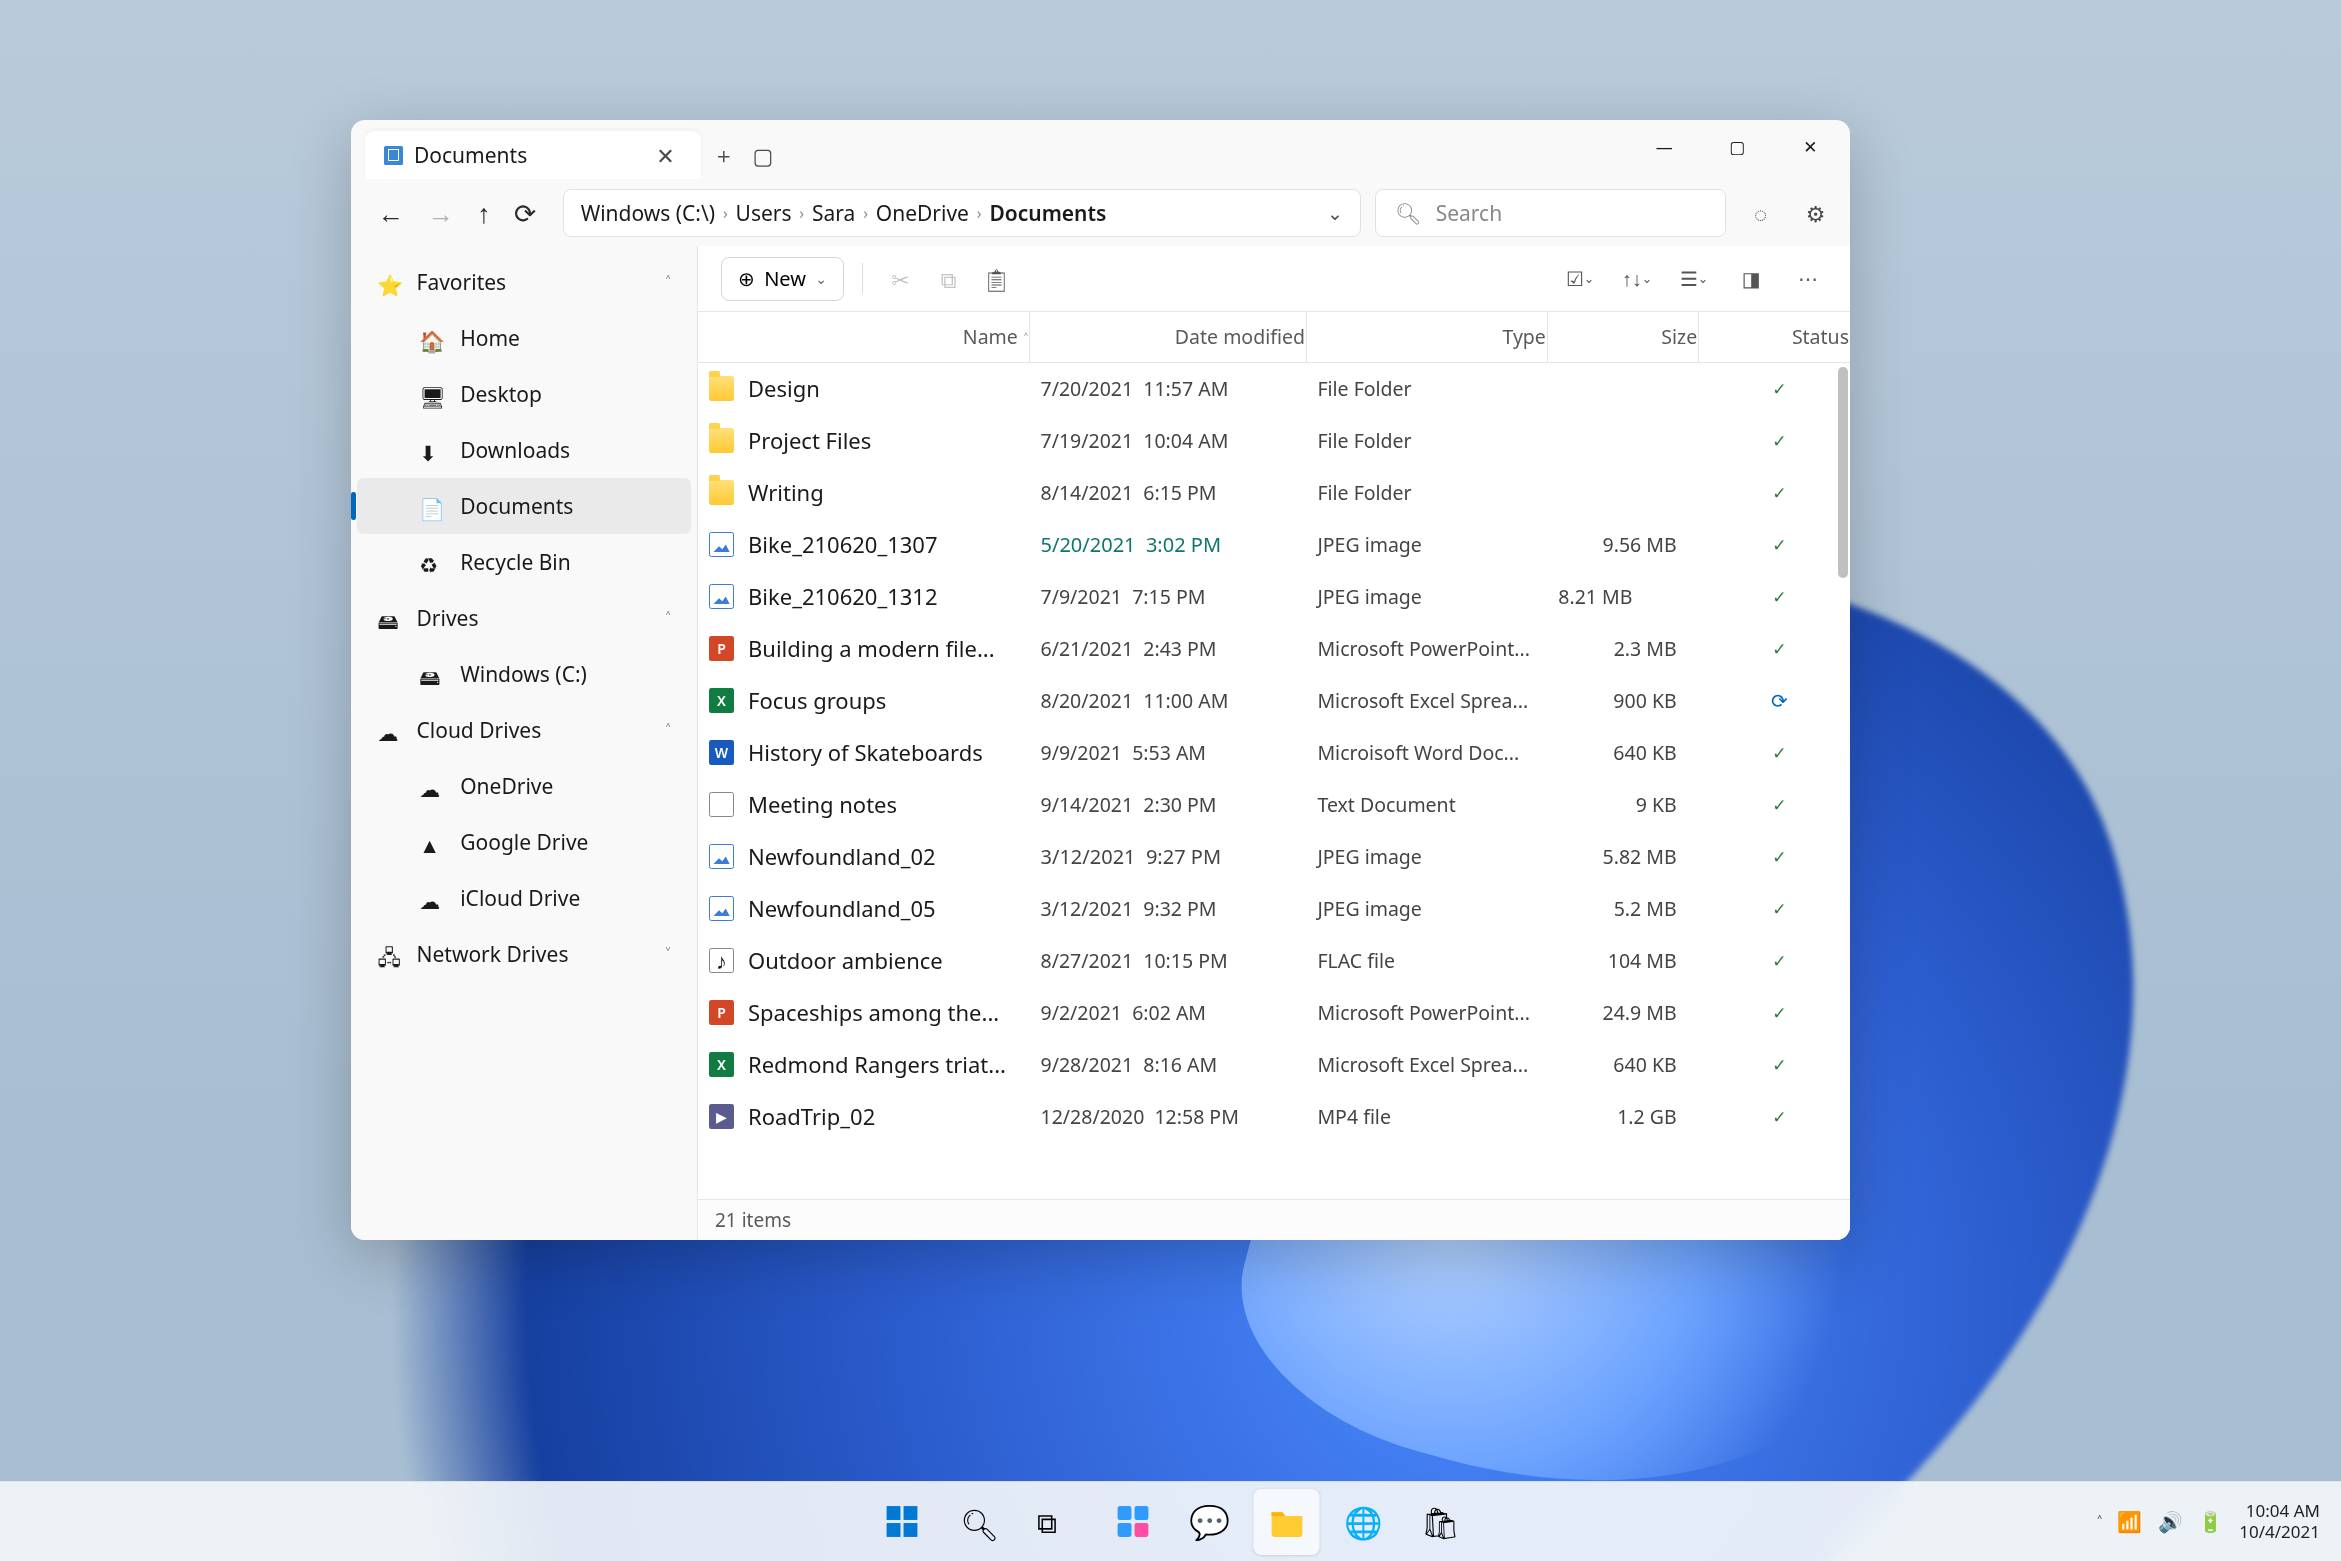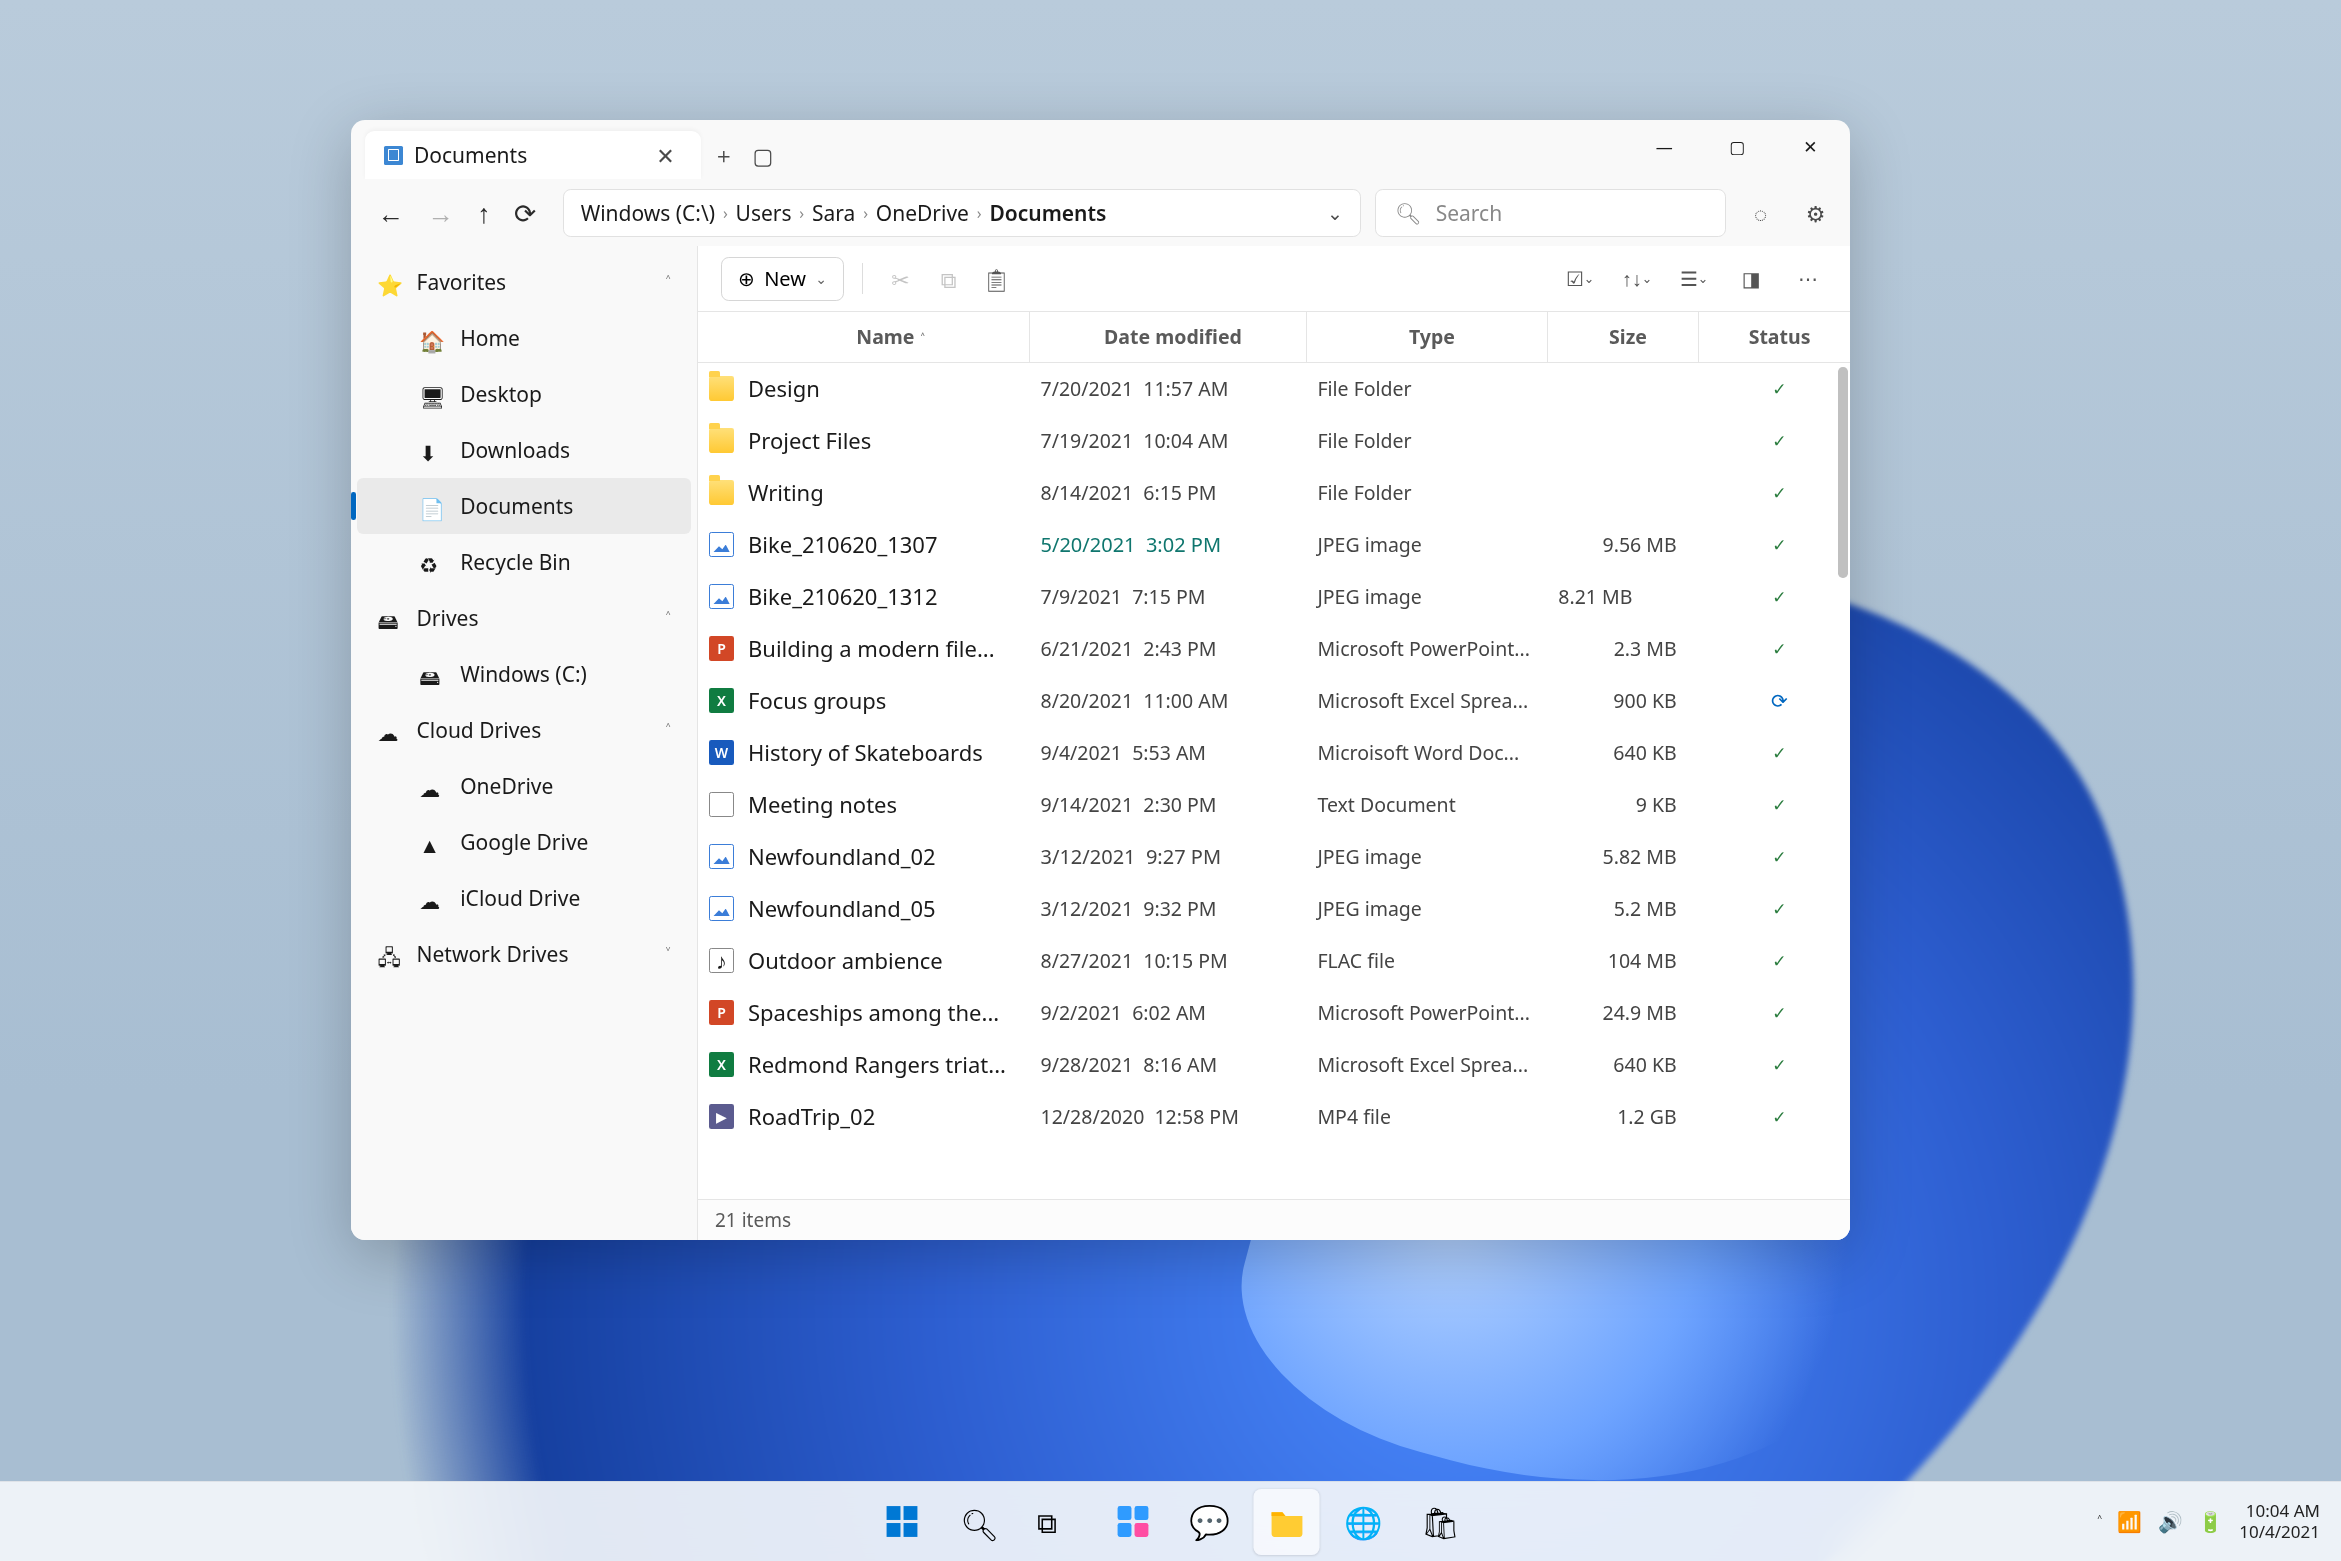--- a/index.html
+++ b/index.html
@@ -120,21 +120,21 @@
   .vdiv { width:0.8px; height:31px; background:#ddd; margin:0 7.8px;}
   .cmd-ico { width:37px; height:37px; display:flex; align-items:center; justify-content:center; font-size:22px; color:#555; cursor:pointer; border-radius:6.2px;}
   .cmd-ico.disabled { color:#c4c4c4; cursor:default;}
   .cmd-right { margin-left:auto; display:flex; gap:20px; align-items:center;}
   .cmd-right .cmd-ico { font-size:20px;}
 
   
   .table-wrap { flex:1; overflow:auto; position:relative;}
   table { width:100%; border-collapse:collapse; font-size:20px; color:var(--fg);}
   thead th {
-    text-align:center; font-weight:700; color:#5a5a5a; font-size:19.5px;
+    text-align:right; font-weight:400; color:#5a5a5a; font-size:19.5px;
     height:50px; padding-left:11px; border-bottom:0.8px solid var(--border);
     border-right:0.8px solid var(--border);
     background:#fff; position:sticky; top:0;
   }
   thead th:last-child { border-right:none;}
   tbody td { height:52px; padding-left:11px; white-space:nowrap; overflow:hidden; text-overflow:ellipsis;}
   .name-cell { display:flex; align-items:center; gap:14px; font-size:22px;}
   .file-ico { width:25px; height:25px; flex-shrink:0; display:inline-block;}
   .folder-ico { background:linear-gradient(180deg,#ffe079,#ffc933); border-radius:2.3px 2.3px 3.1px 3.1px; position:relative;}
   .folder-ico::before { content:""; position:absolute; top:-4.7px; left:0; width:11px; height:6.2px; background:#ffd24d; border-radius:1.6px 1.6px 0 0;}
@@ -409,21 +409,21 @@
               </tr>
               <tr>
                 <td>
                   <div class="name-cell">
                     <span class="file-ico" style="background:#185abd;border-radius:2.3px;position:relative;">
                       <span style="position:absolute;inset:0;display:flex;align-items:center;justify-content:center;color:#fff;font-size:14px;font-weight:600;">W</span>
                     </span>
                     <span>History of Skateboards</span>
                   </div>
                 </td>
-                <td style="color:#444;font-size:19.5px;"><span>9/4/2021</span>&nbsp;&nbsp;<span>5:53 AM</span></td>
+                <td style="color:#444;font-size:19.5px;"><span>9/9/2021</span>&nbsp;&nbsp;<span>5:53 AM</span></td>
                 <td style="color:#444;font-size:19.5px;">Microisoft Word Doc...</td>
                 <td style="color:#444;font-size:19.5px;text-align:right;padding-right:22px;">640 KB</td>
                 <td class="chk">✓</td>
               </tr>
               <tr>
                 <td>
                   <div class="name-cell">
                     <span class="file-ico doc-ico"></span>
                     <span>Meeting notes</span>
                   </div>

